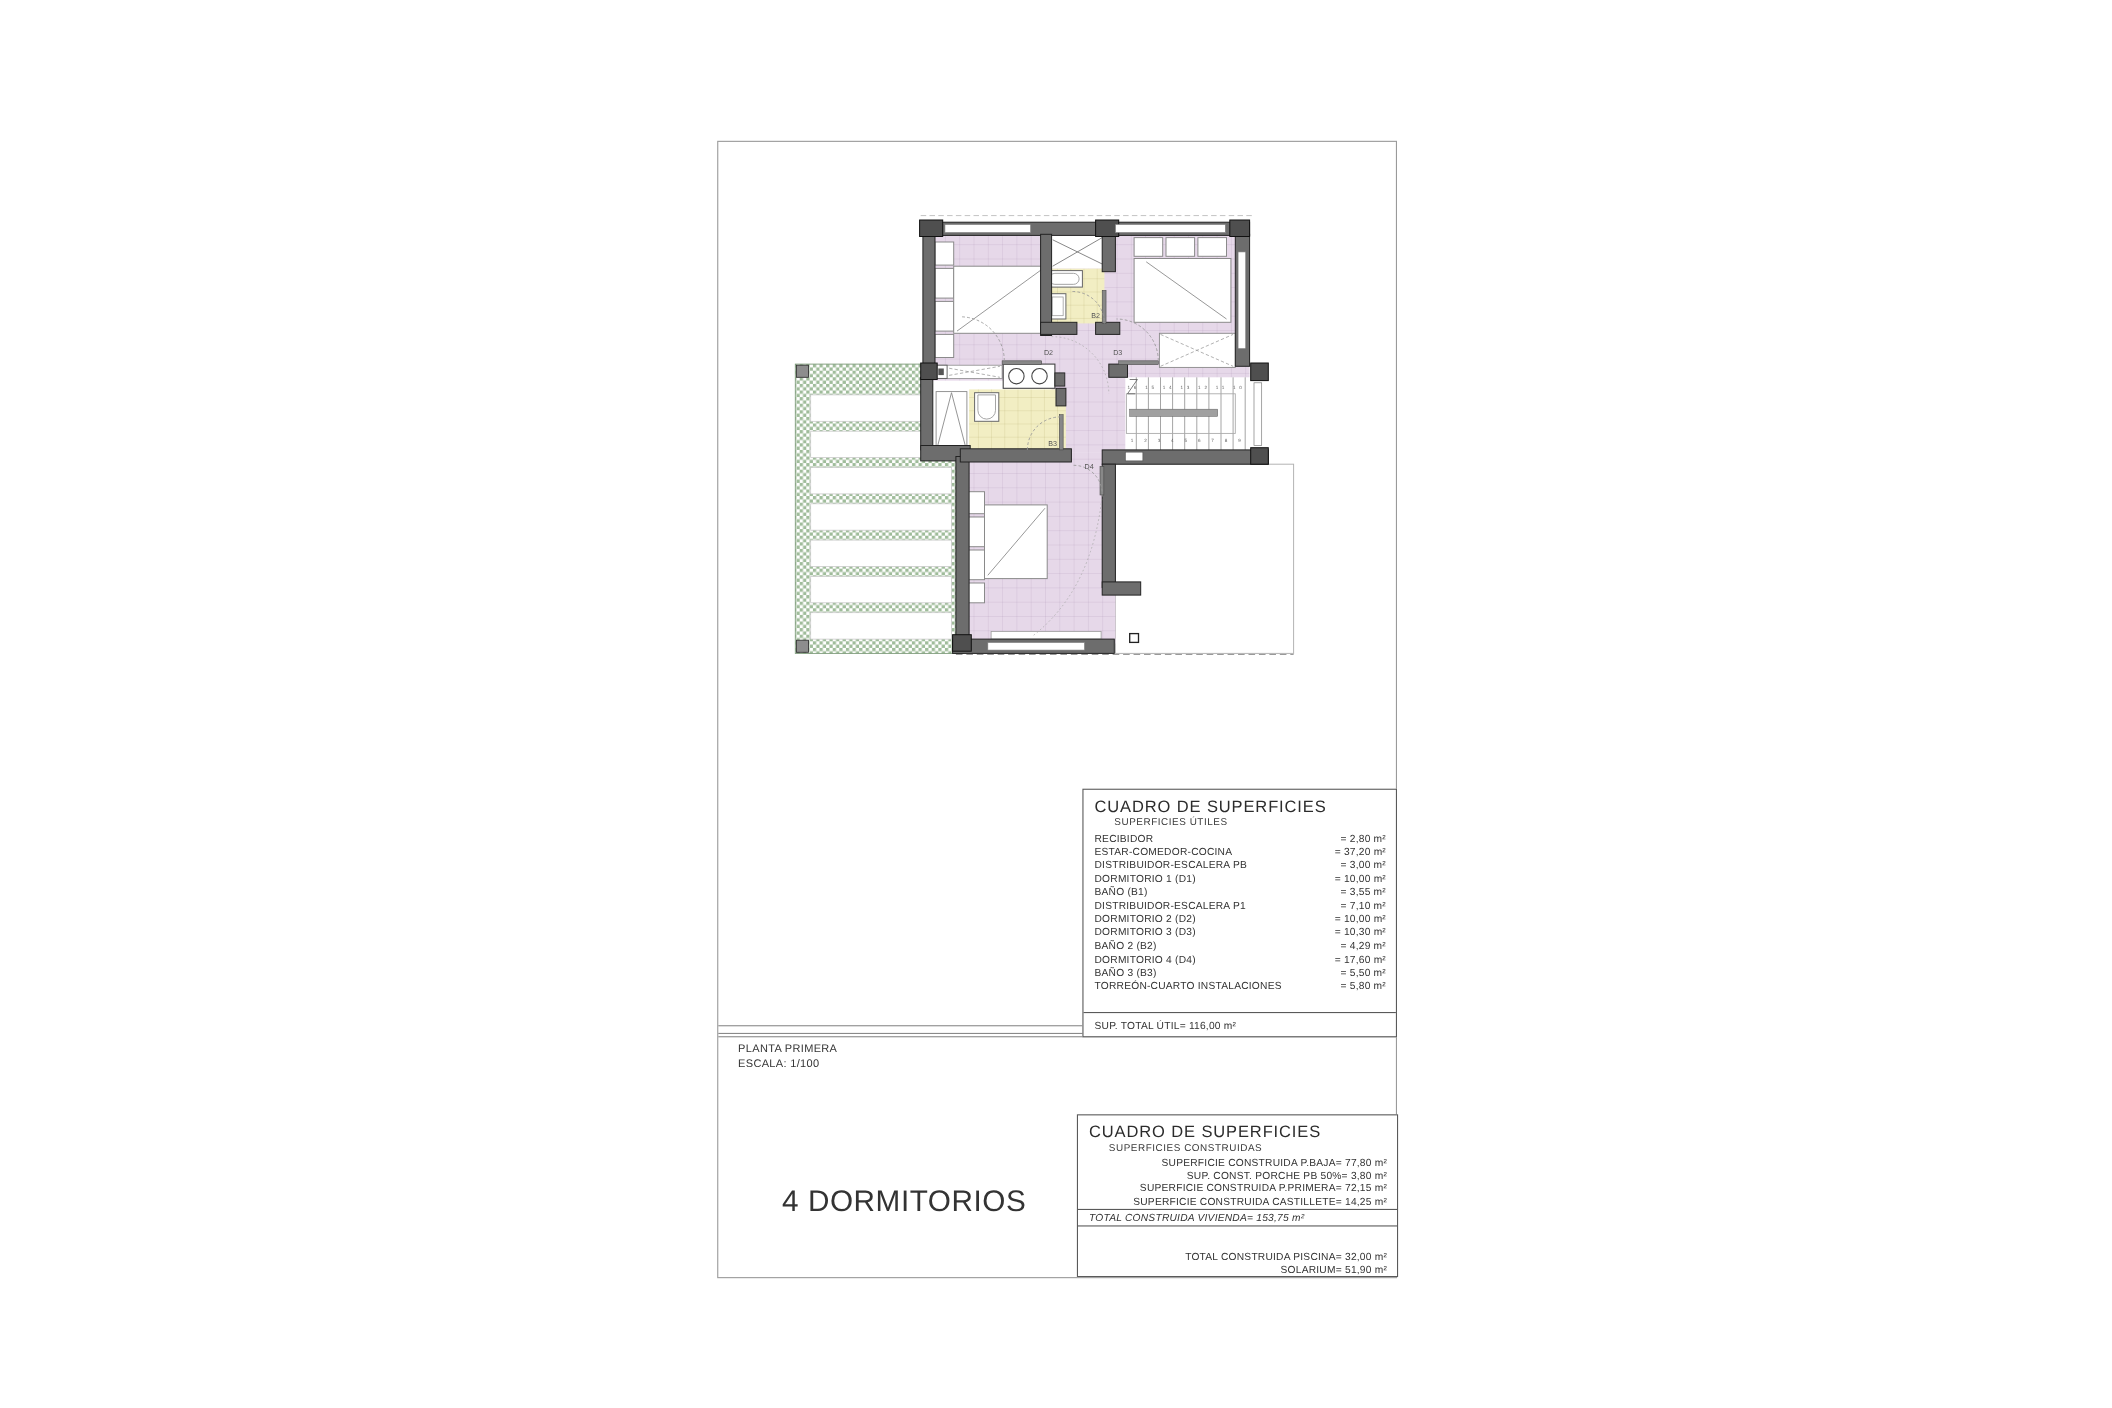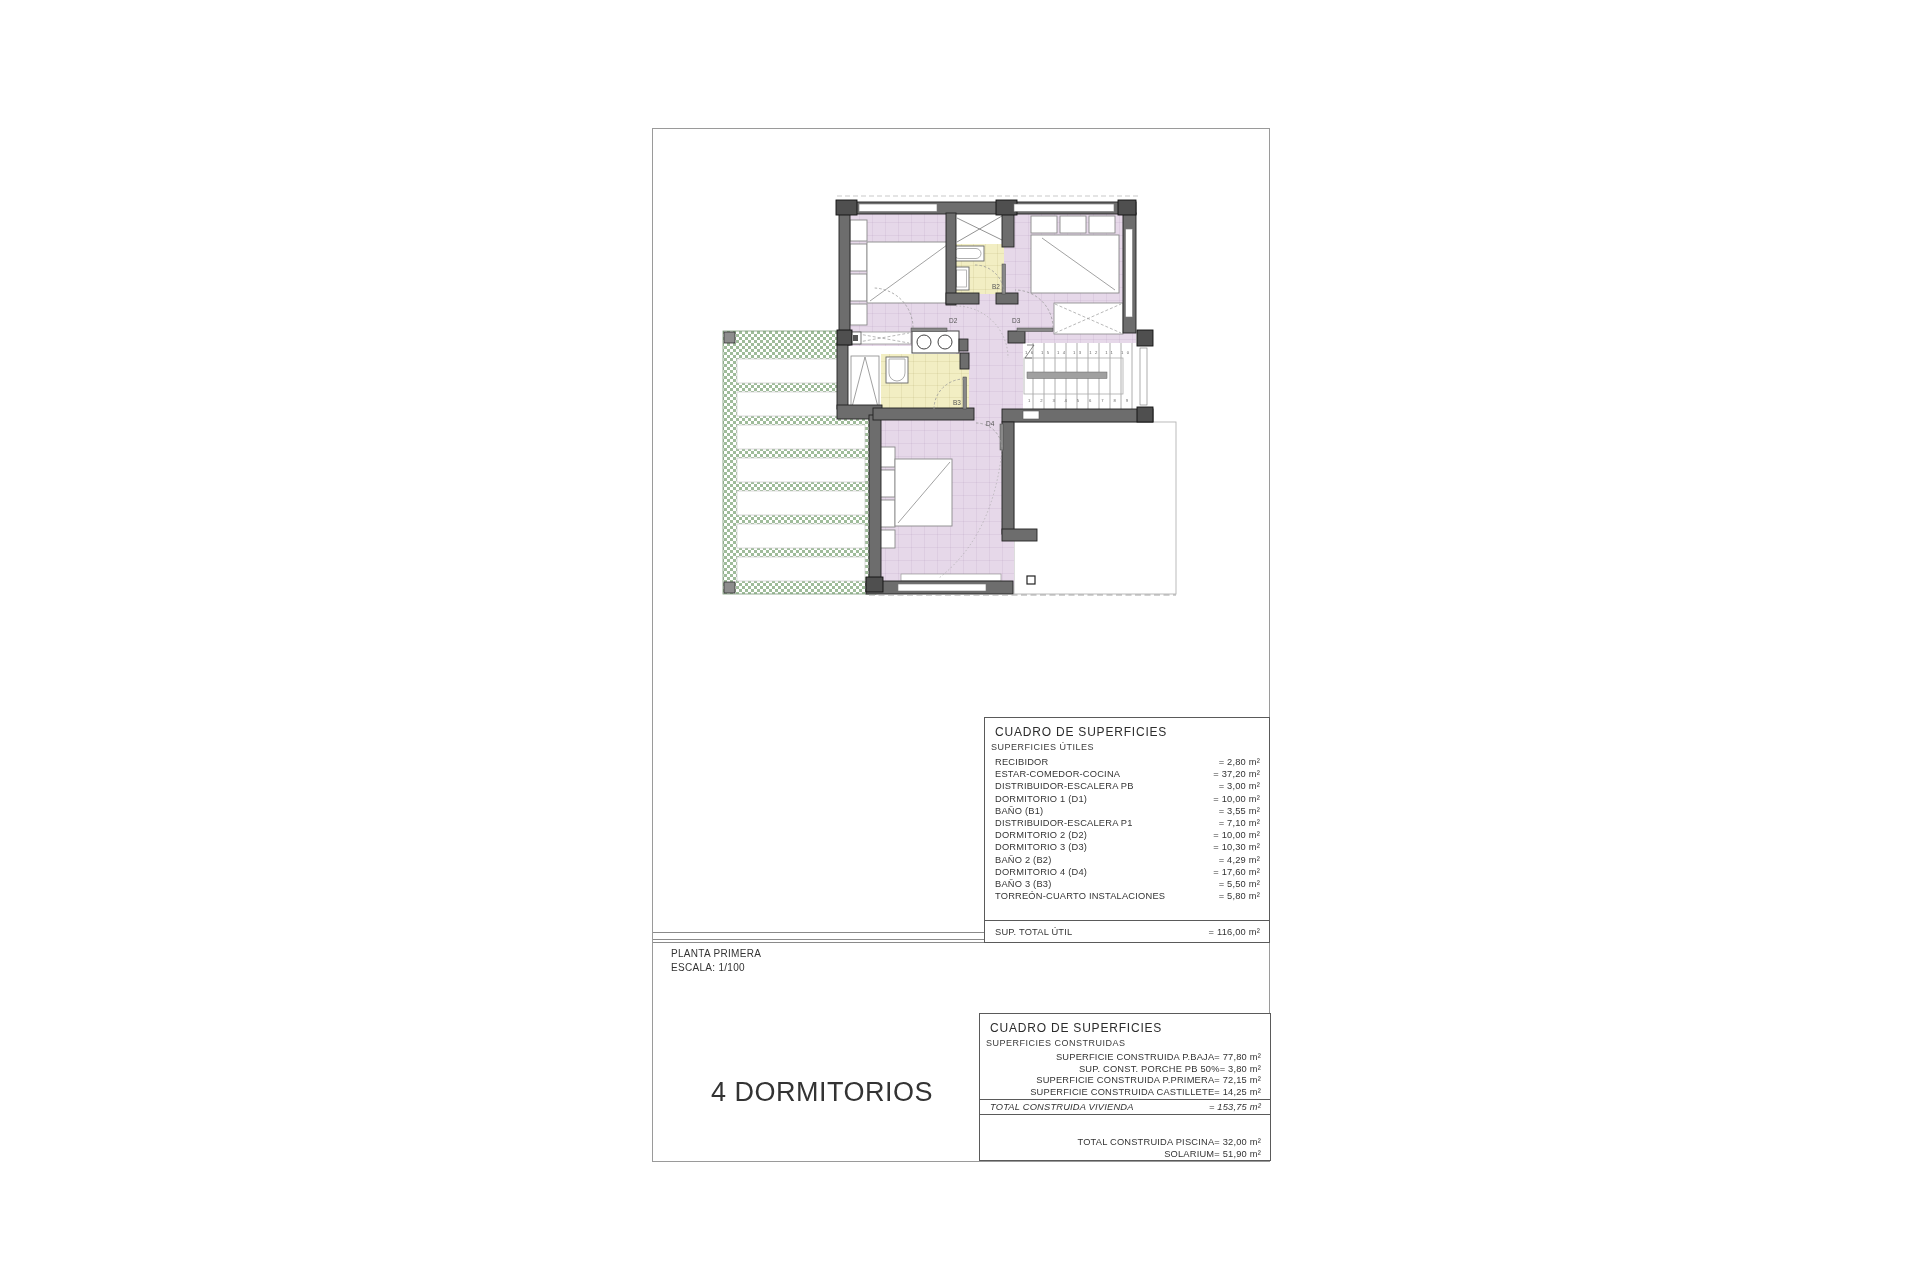--- a/index.html
+++ b/index.html
@@ -3,29 +3,29 @@
 <meta charset="utf-8">
 <style>
   html,body{margin:0;padding:0;background:#ffffff;width:1920px;height:1280px;overflow:hidden;
             font-family:"Liberation Sans",sans-serif;}
   #sheet{position:absolute;left:652px;top:128px;width:616px;height:1032px;
          border:1px solid #9a9a9a;background:#fff;}
   .hline{position:absolute;height:1px;background:#8a8a8a;}
   #plan-svg{position:absolute;left:48px;top:52px;width:500px;height:440px;}
 
   .stable{position:absolute;background:#fff;border:1px solid #5a5a5a;color:#333;}
-  .t-title{position:absolute;left:10px;top:7px;font-size:12px;letter-spacing:.8px;color:#2c2c2c;white-space:nowrap;}
-  .t-sub{position:absolute;left:6px;top:24px;font-size:9px;letter-spacing:.5px;color:#3a3a3a;white-space:nowrap;}
+  .t-title{position:absolute;left:10px;top:7px;font-size:15px;letter-spacing:.8px;color:#2c2c2c;white-space:nowrap;}
+  .t-sub{position:absolute;left:28px;top:24px;font-size:9px;letter-spacing:.5px;color:#3a3a3a;white-space:nowrap;}
   .rows{position:absolute;left:10px;right:9px;}
   .trow{display:flex;justify-content:space-between;font-size:9.3px;height:12.2px;line-height:12.2px;
         letter-spacing:.2px;color:#333;white-space:nowrap;}
   #t2 .trow{height:11.7px;line-height:11.7px;justify-content:flex-end;}
   .tl{text-align:left;}
   .tv{text-align:right;}
-  .t-total{position:absolute;left:0;right:0;display:flex;justify-content:space-between;
+  .t-total{position:absolute;left:0;right:0;display:flex;justify-content:flex-start;
            align-items:center;font-size:9.3px;letter-spacing:.2px;padding:0 9px 0 10px;color:#333;white-space:nowrap;}
   #t1-total{top:202px;height:21px;border-top:1px solid #5a5a5a;}
   #t2-total{top:85px;height:14px;border-top:1px solid #5a5a5a;border-bottom:1px solid #5a5a5a;font-style:italic;}
   #planta{position:absolute;left:18px;top:818px;font-size:10px;line-height:13.5px;color:#333;letter-spacing:.3px;}
   #big-title{position:absolute;left:58px;top:948px;font-size:27px;color:#333;letter-spacing:.5px;white-space:nowrap;}
   svg text{font-family:"Liberation Sans",sans-serif;}
 </style>
 </head>
 <body>
 

